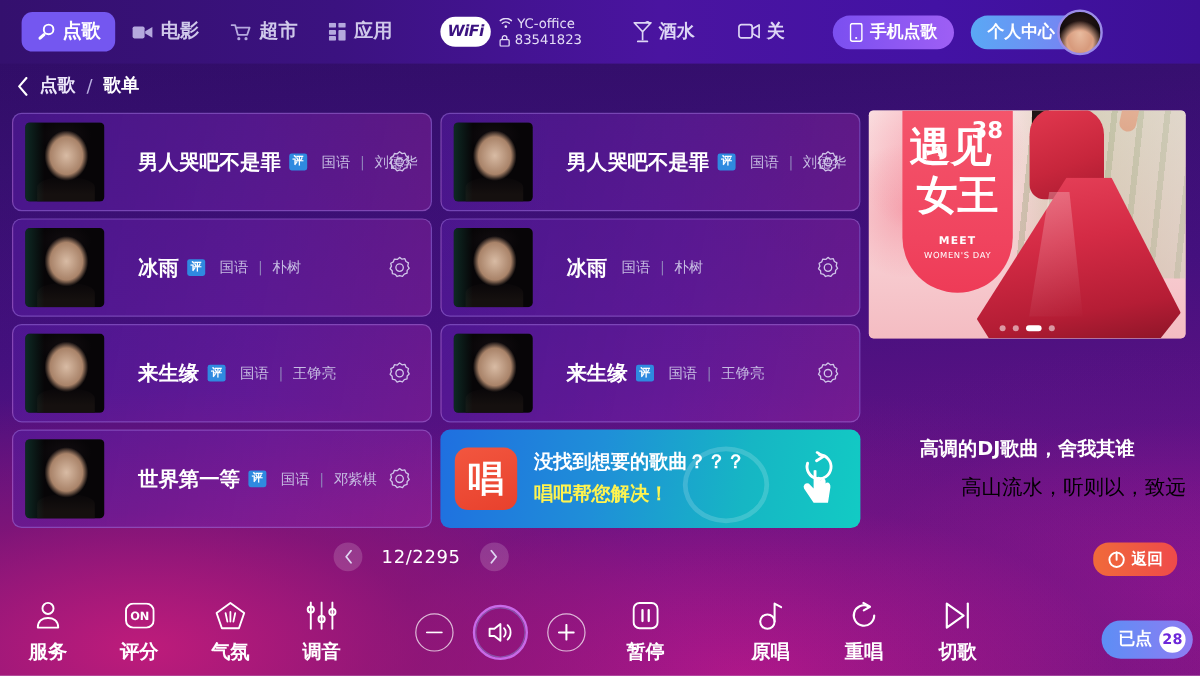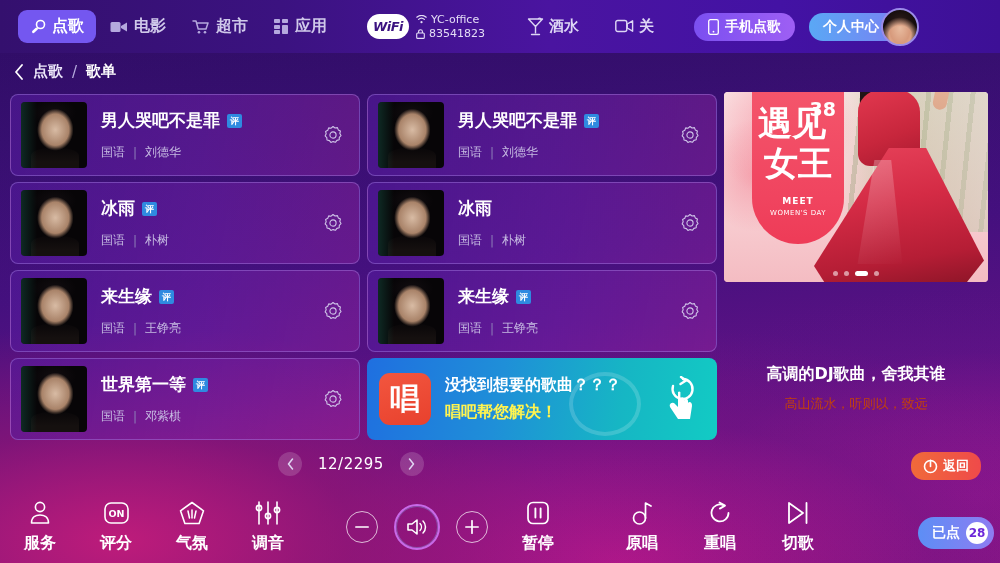--- a/index.html
+++ b/index.html
@@ -110,21 +110,21 @@
   }
   .song-thumb::before {
     content:""; position:absolute; left:10px; right:8px; bottom:0; height:20px;
     background: linear-gradient(180deg, rgba(30,22,24,0.1), #15100f 70%);
     border-radius: 40% 40% 0 0;
   }
   .song-thumb::after {
     content:""; position:absolute; left:0; top:0; width:16px; height:100%;
     background: linear-gradient(90deg, rgba(20,72,60,0.55), rgba(0,0,0,0));
   }
-  .song-info { margin-left: 14px; display: flex; flex-direction: column; gap: 12px; }
+  .song-info { margin-left: 28px; display: flex; flex-direction: row; gap: 12px; }
   .song-title-row { display: flex; align-items: center; gap: 7px; }
   .song-title { color: #ffffff; font-size: 17px; font-weight: bold; }
   .song-badge {
     background: #2f8ae0; color: #ffffff;
     font-size: 9px; line-height: 1; padding: 3px 3px 2px;
     border-radius: 2px; font-weight: bold;
   }
   .song-meta { display: flex; align-items: center; gap: 8px; color: #c6bbe2; font-size: 12px; }
   .song-meta .bar { color: #8d7fb8; }
   .song-gear {
@@ -244,21 +244,21 @@
     display: flex; justify-content: center; gap: 6px;
   }
   .pdot { width: 5px; height: 5px; border-radius: 50%; background: rgba(255,255,255,0.55); }
   .pdot.on { width: 13px; border-radius: 3px; background: #ffffff; }
 
   .poster-caption {
     position: absolute; top: 364px; left: 724px; width: 264px;
     text-align: center;
   }
   .pc-1 { color: #ffffff; font-size: 16px; font-weight: bold; }
-  .pc-2 { color: #c2410c; font-size: 13px; margin-top: 10px; }
+  .pc-2 { color: #000000; font-size: 17px; margin-top: 10px; text-align: right; }
 
   
   .pager {
     position: absolute; top: 452px; left: 278px;
     display: flex; align-items: center; gap: 16px;
   }
   .pager-btn {
     width: 24px; height: 24px; border-radius: 50%;
     background: rgba(255,255,255,0.16);
     display: flex; align-items: center; justify-content: center;

